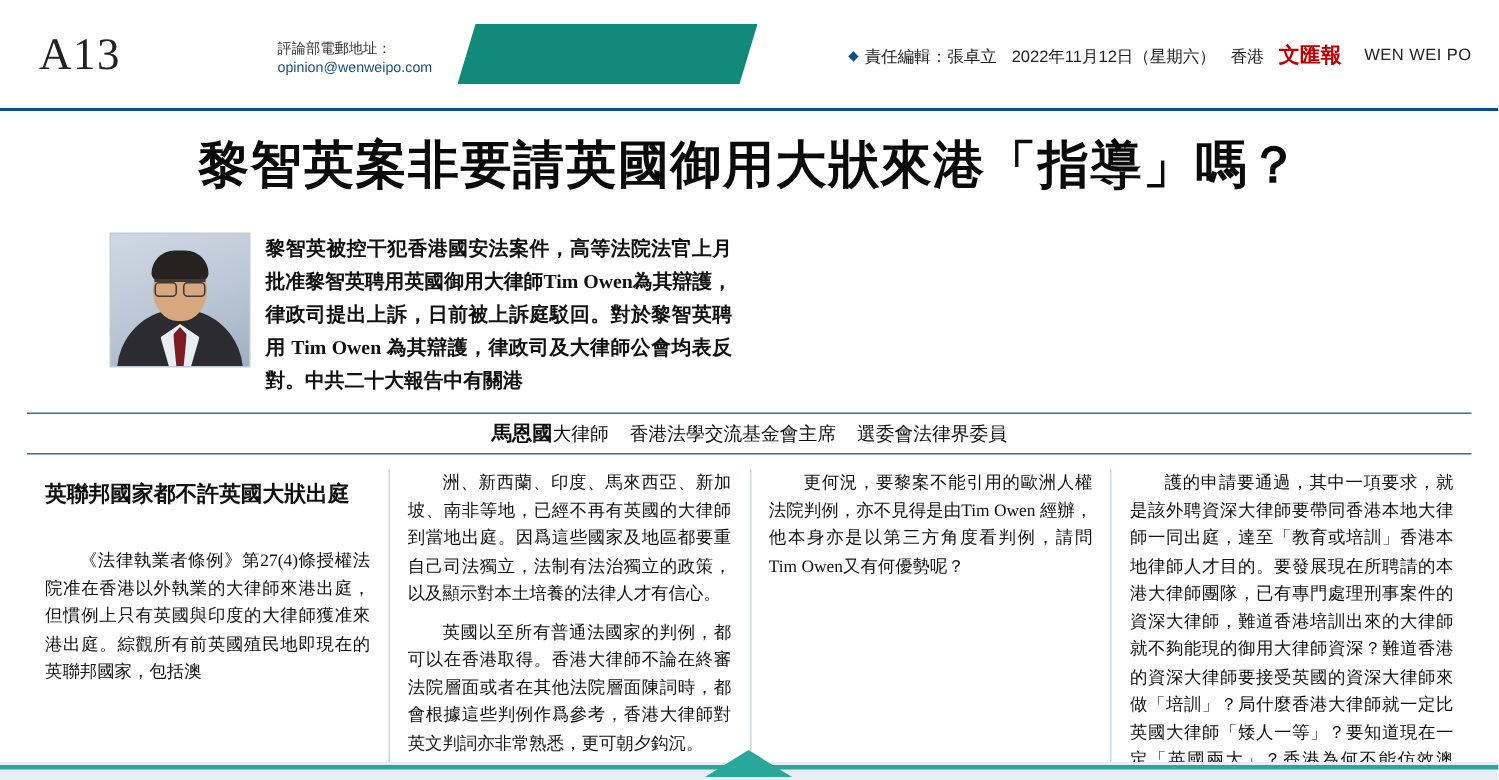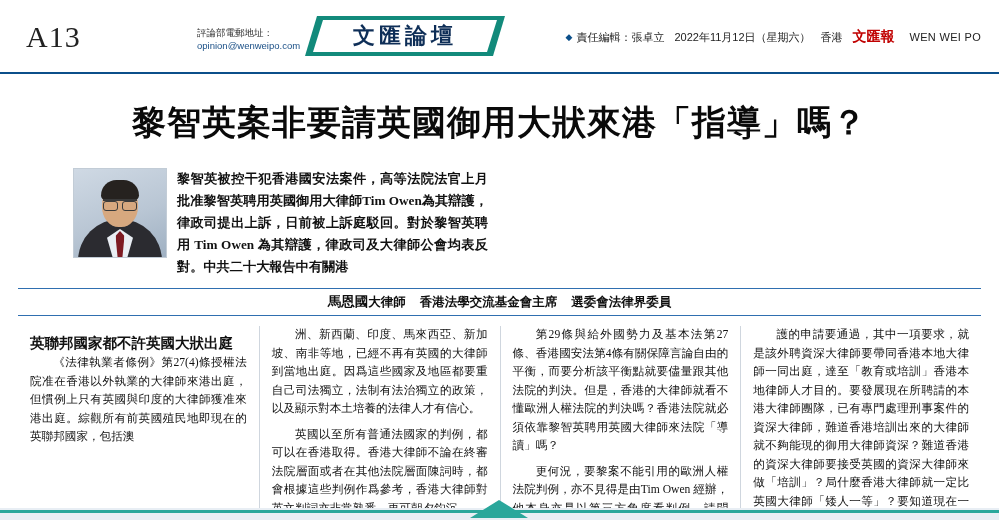--- a/index.html
+++ b/index.html
@@ -26,21 +26,21 @@
     position: absolute;
     left: 26px;
     top: 20px;
     font-size: 30px;
     letter-spacing: 1px;
     color: #222;
     font-family: "Liberation Serif", serif;
   }
   .email-block {
     position: absolute;
-    left: 197px;
+    left: 185px;
     top: 26px;
     font-size: 9.5px;
     line-height: 13px;
     color: #333;
     font-family: "Liberation Sans", sans-serif;
   }
   .email-block .line2 { color: #1a4f86; }
 
   .banner {
     position: absolute;
@@ -102,21 +102,21 @@
   }
   .head-right .logo-en {
     font-weight: normal;
     font-size: 11px;
     letter-spacing: 0.3px;
   }
 
   
   .headline {
     text-align: center;
-    margin-top: 26px;
+    margin-top: 13px;
     font-size: 34px;
     font-weight: bold;
     letter-spacing: 1px;
     color: #0a0a0a;
     font-family: Liberation Sans, sans-serif;
   }
 
   
   .lead {
     display: flex;
@@ -226,21 +226,20 @@
     margin-left: 38px;
   }
 
   
   .byline-wrap {
     margin: 10px 18px 0 18px;
     border-top: 1px solid #2f6fb0;
     border-bottom: 1px solid #2f6fb0;
     padding: 4px 0;
     text-align: center;
-    font-weight: bold;
   }
   .byline {
     font-size: 12.5px;
     color: #0f0f0f;
   }
   .byline b { font-size: 13.5px; }
   .byline .sep { display: inline-block; width: 14px; }
 
   
   .columns {
@@ -257,21 +256,21 @@
     text-align: justify;
     color: #111;
     position: relative;
   }
   .col + .col { border-left: 1px solid #cfd6de; }
   .col p { margin: 0 0 7px 0; text-indent: 2em; }
   .subhead {
     font-size: 14.5px;
     font-weight: bold;
     line-height: 22px;
-    margin: 6px 0 0 0;
+    margin: 6px 0 24px 0;
     text-indent: 0;
     color: #111;
     font-family: "DejaVu Serif", serif;
   }
 
   
   .footer-rule {
     position: absolute;
     left: 0;
     bottom: 0;
@@ -303,23 +302,20 @@
 <div class="masthead">
   <div class="page-num">A13</div>
 
   <div class="email-block">
     <div class="line1">評論部電郵地址：</div>
     <div class="line2">opinion@wenweipo.com</div>
   </div>
 
   <div class="banner">
     <div class="bar"></div>
-    <div class="inner">
-      <div class="title">文匯論壇</div>
-    </div>
   </div>
 
   <div class="head-right">
     <span class="diamond">◆</span>
     <span class="seg">責任編輯：張卓立</span>
     <span class="seg">2022年11月12日（星期六）</span>
     <span class="seg">香港</span>
     <span class="logo-red">文匯報</span>
     <span class="logo-en">WEN WEI PO</span>
   </div>
@@ -354,21 +350,20 @@
     <p>《法律執業者條例》第27(4)條授權法院准在香港以外執業的大律師來港出庭，但慣例上只有英國與印度的大律師獲准來港出庭。綜觀所有前英國殖民地即現在的英聯邦國家，包括澳</p>
   </div>
 
   <div class="col">
     <p>洲、新西蘭、印度、馬來西亞、新加坡、南非等地，已經不再有英國的大律師到當地出庭。因爲這些國家及地區都要重自己司法獨立，法制有法治獨立的政策，以及顯示對本土培養的法律人才有信心。</p>
     <p>英國以至所有普通法國家的判例，都可以在香港取得。香港大律師不論在終審法院層面或者在其他法院層面陳詞時，都會根據這些判例作爲參考，香港大律師對英文判詞亦非常熟悉，更可朝夕鈎沉。</p>
 
   </div>
 
   <div class="col">
-    <p>第29條與給外國勢力及基本法第27條、香港國安法第4條有關保障言論自由的平衡，而要分析該平衡點就要儘量跟其他法院的判決。但是，香港的大律師就看不懂歐洲人權法院的判決嗎？香港法院就必須依靠黎智英聘用英國大律師來法院「導讀」嗎？</p>
     <p>更何況，要黎案不能引用的歐洲人權法院判例，亦不見得是由Tim Owen 經辦，他本身亦是以第三方角度看判例，請問Tim Owen又有何優勢呢？</p>
 
   </div>
 
   <div class="col">
     <p>護的申請要通過，其中一項要求，就是該外聘資深大律師要帶同香港本地大律師一同出庭，達至「教育或培訓」香港本地律師人才目的。要發展現在所聘請的本港大律師團隊，已有專門處理刑事案件的資深大律師，難道香港培訓出來的大律師就不夠能現的御用大律師資深？難道香港的資深大律師要接受英國的資深大律師來做「培訓」？局什麼香港大律師就一定比英國大律師「矮人一等」？要知道現在一定「英國兩大」？香港為何不能仿效澳洲、新加坡，行一條適合自己的法治進路，以視力和智慧為香港法律制度開新篇？</p>
   </div>
 
 </div>
 

